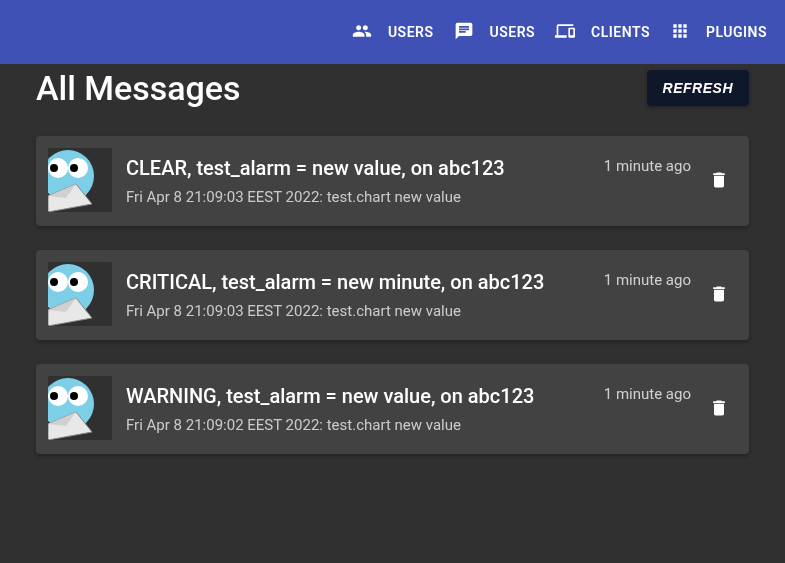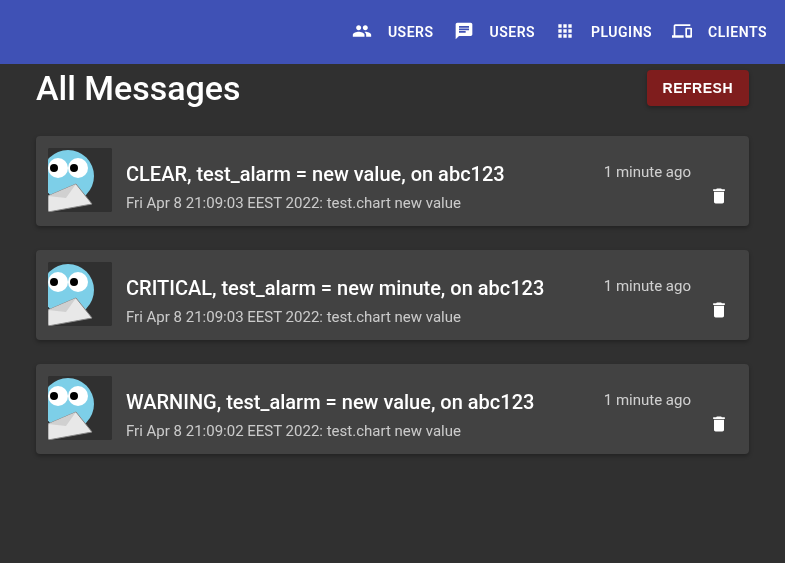--- a/index.html
+++ b/index.html
@@ -40,39 +40,40 @@
     justify-content: space-between;
     margin-bottom: 28px;
   }
   .page-title {
     font-size: 34px;
     font-weight: 500;
     color: #fff;
   }
   .header-buttons { display: flex; gap: 12px; }
   .btn {
-    background: #7f1d1d;
+    background: #0f172a;
     color: #fff;
     border: none;
     padding: 10px 16px;
     font-size: 14px;
     font-weight: 600;
     letter-spacing: 0.5px;
     border-radius: 4px;
     cursor: pointer;
     box-shadow: 0 2px 4px rgba(0,0,0,0.3);
+    font-style: italic;
   }
   .messages { display: flex; flex-direction: column; gap: 24px; }
   .card {
     background: #424242;
     border-radius: 4px;
     display: flex;
     padding: 12px 16px 14px 12px;
     gap: 14px;
-    align-items: flex-end;
+    align-items: center;
     box-shadow: 0 2px 4px rgba(0,0,0,0.3);
   }
   .avatar {
     width: 64px;
     height: 64px;
     flex-shrink: 0;
     border-radius: 2px;
     background: #303030;
     display: flex;
     align-items: center;
@@ -131,32 +132,32 @@
     <span>
       <svg width="20" height="20" viewBox="0 0 24 24">
           <path d="M20 2H4c-1.1 0-2 .9-2 2v18l4-4h14c1.1 0 2-.9 2-2V4c0-1.1-.9-2-2-2zM6 9h12v2H6V9zm0-3h12v2H6V6zm0 6h8v2H6v-2z"></path>
         </svg>
     </span>
     <span>USERS</span>
   </div>
   <div class="nav-item">
     <span>
       <svg width="20" height="20" viewBox="0 0 24 24">
+          <path d="M4 6h18V4H4c-1.1 0-2 .9-2 2v11H0v3h14v-3H4V6zm19 2h-6c-.55 0-1 .45-1 1v10c0 .55.45 1 1 1h6c.55 0 1-.45 1-1V9c0-.55-.45-1-1-1zm-1 9h-4v-7h4v7z"></path>
+        </svg>
+    </span>
+    <span>CLIENTS</span>
+  </div>
+  <div class="nav-item">
+    <span>
+      <svg width="20" height="20" viewBox="0 0 24 24">
           <path d="M4 8h4V4H4v4zm6 12h4v-4h-4v4zm-6 0h4v-4H4v4zm0-6h4v-4H4v4zm6 0h4v-4h-4v4zm6-10v4h4V4h-4zm-6 4h4V4h-4v4zm6 6h4v-4h-4v4zm0 6h4v-4h-4v4z"></path>
         </svg>
     </span>
     <span>PLUGINS</span>
-  </div>
-  <div class="nav-item">
-    <span>
-      <svg width="20" height="20" viewBox="0 0 24 24">
-          <path d="M4 6h18V4H4c-1.1 0-2 .9-2 2v11H0v3h14v-3H4V6zm19 2h-6c-.55 0-1 .45-1 1v10c0 .55.45 1 1 1h6c.55 0 1-.45 1-1V9c0-.55-.45-1-1-1zm-1 9h-4v-7h4v7z"></path>
-        </svg>
-    </span>
-    <span>CLIENTS</span>
   </div>
 </div>
 
 <div class="content">
   <div class="header-row">
     <h1 class="page-title">All Messages</h1>
     <div class="header-buttons">
       <button class="btn">REFRESH</button>
     </div>
   </div>

